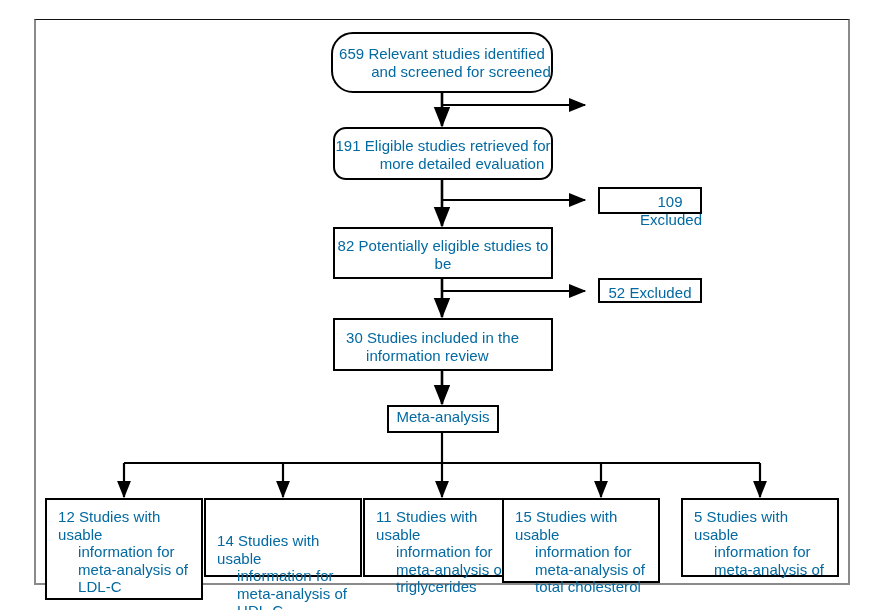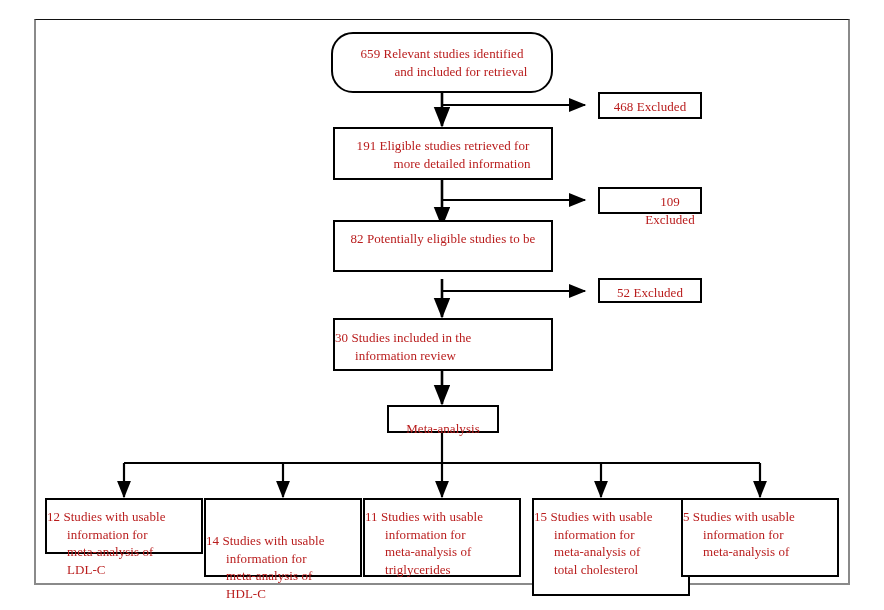--- a/index.html
+++ b/index.html
@@ -35,43 +35,43 @@
     top: 0;
     width: 884px;
     height: 610px;
   }
 
   .node {
     position: absolute;
     box-sizing: border-box;
     background: #ffffff;
     border: 2px solid #000000;
-    font-size: 13px;
+    font-size: 15px;
     line-height: 17.5px;
-    color: #b91c1c;
+    color: #0369a1;
     letter-spacing: 0.05px;
-    font-family: Liberation Serif, serif;
   }
 
   .node .txt {
     display: block;
     white-space: pre-line;
   }
 
   
   .node.rounded {
     border-radius: 22px;
   }
 
   
   .node.hang {
     text-align: left;
   }
   .node.hang .txt {
     position: absolute;
+    padding-left: 11px;
     padding-right: 4px;
     text-indent: 0;
   }
   .node.hang .txt .ind {
     display: block;
     padding-left: 20px;
   }
 
   
   .node.biasright .txt {
@@ -141,64 +141,61 @@
     <path d="M124,463 L760,463" stroke="#000000" stroke-width="2.2" fill="none"></path>
 
     <path d="M124,463 L124,497" stroke="#000000" stroke-width="2.2" fill="none" marker-end="url(#arrowhead)"></path>
     <path d="M283,463 L283,497" stroke="#000000" stroke-width="2.2" fill="none" marker-end="url(#arrowhead)"></path>
     <path d="M442,463 L442,497" stroke="#000000" stroke-width="2.2" fill="none" marker-end="url(#arrowhead)"></path>
     <path d="M601,463 L601,497" stroke="#000000" stroke-width="2.2" fill="none" marker-end="url(#arrowhead)"></path>
     <path d="M760,463 L760,497" stroke="#000000" stroke-width="2.2" fill="none" marker-end="url(#arrowhead)"></path>
   </svg>
 
   <div class="node rounded biasright" style="left:331px; top:32px; width:222px; height:61px;">
-    <span class="txt" style="top:11px;"><span>659 Relevant studies identified</span><span class="l2">and included for retrieval</span></span>
-  </div>
-
-  <div class="node biasright" style="left:333px; top:127px; width:220px; height:53px;">
-    <span class="txt" style="top:8px;"><span>191 Eligible studies retrieved for</span><span class="l2">more detailed information</span></span>
-  </div>
-
-  <div class="node biasright" style="left:333px; top:220px; width:220px; height:52px;">
+    <span class="txt" style="top:11px;"><span>659 Relevant studies identified</span><span class="l2">and screened for screened</span></span>
+  </div>
+
+  <div class="node biasright" style="left:333px; top:127px; width:220px; height:53px;border-radius:13px;">
+    <span class="txt" style="top:8px;"><span>191 Eligible studies retrieved for</span><span class="l2">more detailed evaluation</span></span>
+  </div>
+
+  <div class="node biasright" style="left:333px; top:227px; width:220px; height:52px;">
     <span class="txt" style="top:8px;"><span>82 Potentially eligible studies to be</span></span>
   </div>
 
   <div class="node hang" style="left:333px; top:318px; width:220px; height:53px;">
     <span class="txt" style="top:9px;"><span>30 Studies included in the</span><span class="ind">information review</span></span>
   </div>
 
   <div class="node mid" style="left:387px; top:405px; width:112px; height:28px;">
-    <span class="txt" style="top:13px;">Meta-analysis</span>
-  </div>
-
-  <div class="node excl" style="left:598px; top:92px; width:104px; height:27px;">
-    <span class="txt" style="top:4px;">468 Excluded</span>
-  </div>
+    <span class="txt" style="top:1px;">Meta-analysis</span>
+  </div>
+
 
   <div class="node excl" style="left:598px; top:187px; width:104px; height:27px;">
     <span class="txt" style="top:4px;padding-left:40px;">109 Excluded</span>
   </div>
 
   <div class="node excl" style="left:598px; top:278px; width:104px; height:25px;">
     <span class="txt" style="top:4px;">52 Excluded</span>
   </div>
 
-  <div class="node hang" style="left:45px; top:498px; width:158px; height:56px;">
+  <div class="node hang" style="left:45px; top:498px; width:158px; height:102px;">
     <span class="txt" style="top:8px;"><span>12 Studies with usable</span><span class="ind">information for</span><span class="ind">meta-analysis of</span><span class="ind">LDL-C</span></span>
   </div>
 
   <div class="node hang" style="left:204px; top:498px; width:158px; height:79px;">
     <span class="txt" style="top:8px;margin-top:24px;"><span>14 Studies with usable</span><span class="ind">information for</span><span class="ind">meta-analysis of</span><span class="ind">HDL-C</span></span>
   </div>
 
   <div class="node hang" style="left:363px; top:498px; width:158px; height:79px;">
     <span class="txt" style="top:8px;"><span>11 Studies with usable</span><span class="ind">information for</span><span class="ind">meta-analysis of</span><span class="ind">triglycerides</span></span>
   </div>
 
-  <div class="node hang" style="left:532px; top:498px; width:158px; height:98px;">
+  <div class="node hang" style="left:502px; top:498px; width:158px; height:85px;">
     <span class="txt" style="top:8px;"><span>15 Studies with usable</span><span class="ind">information for</span><span class="ind">meta-analysis of</span><span class="ind">total cholesterol</span></span>
   </div>
 
   <div class="node hang" style="left:681px; top:498px; width:158px; height:79px;">
     <span class="txt" style="top:8px;"><span>5 Studies with usable</span><span class="ind">information for</span><span class="ind">meta-analysis of</span></span>
   </div>
 
 </div>
 
 </body></html>

